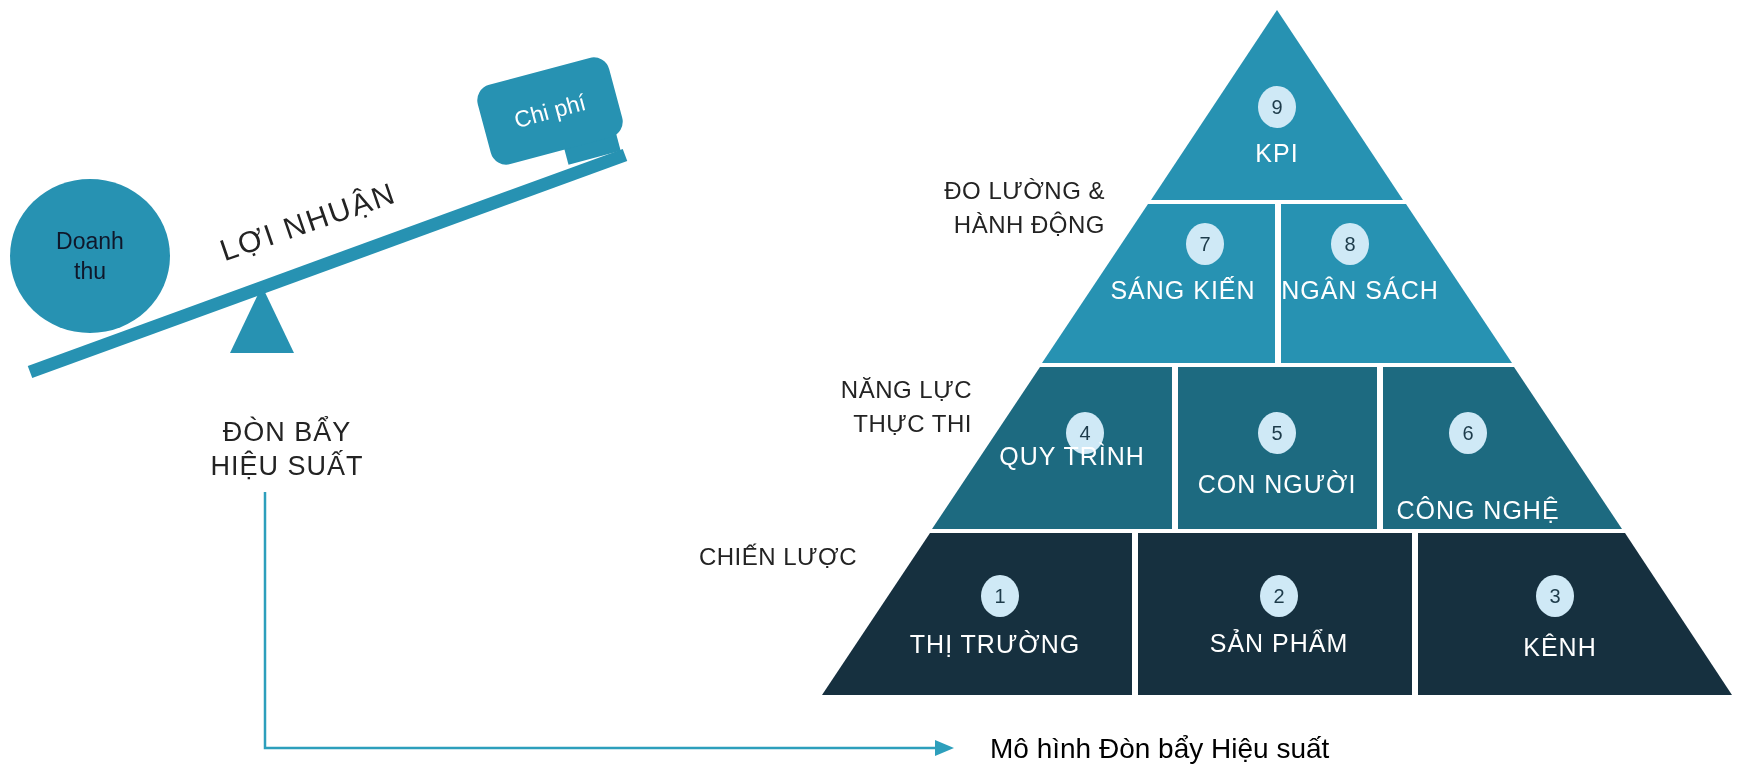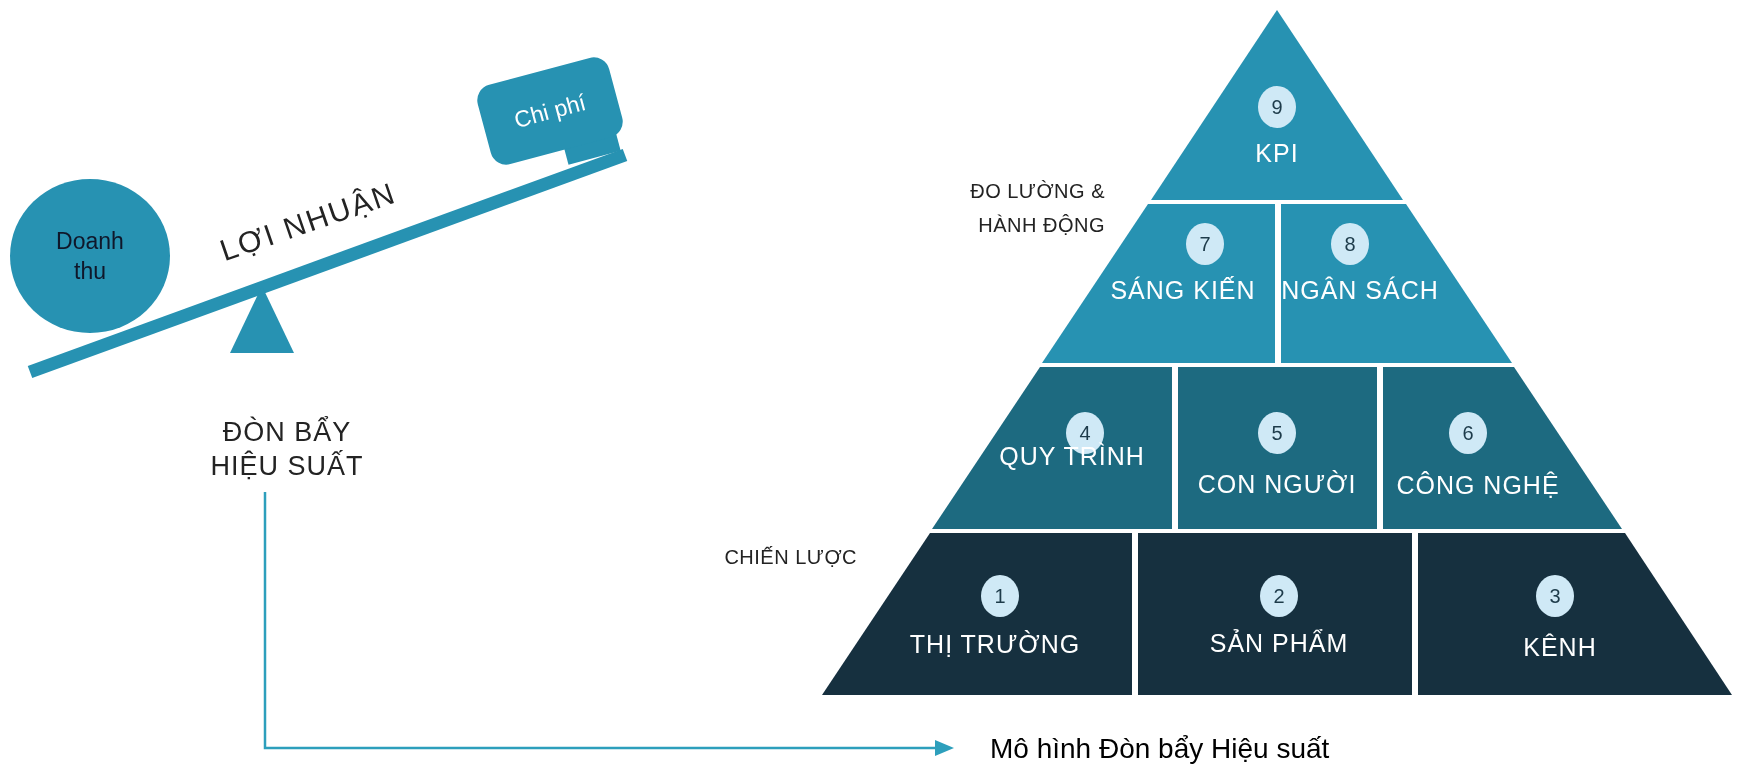--- a/index.html
+++ b/index.html
@@ -24,21 +24,21 @@
   .profit-label{
     left:308px;top:222px;color:#232323;font-size:30px;letter-spacing:2px;
     transform:translate(-50%,-50%) rotate(-19deg);white-space:nowrap;
   }
   .fulcrum-label{
     left:287px;top:415px;transform:translateX(-50%);text-align:center;
     color:#232323;font-size:27px;line-height:34px;letter-spacing:1px;white-space:nowrap;
   }
   
   .side-label{
-    text-align:right;color:#232323;font-size:20px;line-height:34px;
+    text-align:right;color:#232323;font-size:24px;line-height:34px;
     letter-spacing:0.5px;white-space:nowrap;
   }
   
   .badge{
     width:38px;height:42px;border-radius:50%;background:#cfe9f6;color:#1d3b4a;
     display:flex;align-items:center;justify-content:center;font-size:20px;
     transform:translate(-50%,-50%);
   }
   .cell-label{
     color:#ffffff;font-size:25px;letter-spacing:1px;white-space:nowrap;
@@ -91,20 +91,24 @@
 
   <div class="abs fulcrum-label">
     <div>ĐÒN BẨY</div>
     <div>HIỆU SUẤT</div>
   </div>
 
   <div class="abs side-label" style="right:644px;top:174px;">
     <div>ĐO LƯỜNG &amp;</div>
     <div>HÀNH ĐỘNG</div>
   </div>
+  <div class="abs side-label" style="right:777px;top:373px;">
+    <div>NĂNG LỰC</div>
+    <div>THỰC THI</div>
+  </div>
   <div class="abs side-label" style="right:892px;top:540px;">
     <div>CHIẾN LƯỢC</div>
   </div>
 
   <div class="abs badge" style="left:1277px;top:107px;">
     <span>9</span>
   </div>
   <div class="abs cell-label" style="left:1277px;top:153px;">KPI</div>
 
   <div class="abs badge" style="left:1205px;top:244px;">
@@ -123,21 +127,21 @@
   <div class="abs cell-label" style="left:1072px;top:456px;">QUY TRÌNH</div>
 
   <div class="abs badge" style="left:1277px;top:433px;">
     <span>5</span>
   </div>
   <div class="abs cell-label" style="left:1277px;top:484px;">CON NGƯỜI</div>
 
   <div class="abs badge" style="left:1468px;top:433px;">
     <span>6</span>
   </div>
-  <div class="abs cell-label" style="left:1478px;top:485px;">CÔNG NGHỆ</div>
+  <div class="abs cell-label" style="left:1478px;top:510px;">CÔNG NGHỆ</div>
 
   <div class="abs badge" style="left:1000px;top:596px;">
     <span>1</span>
   </div>
   <div class="abs cell-label" style="left:995px;top:644px;">THỊ TRƯỜNG</div>
 
   <div class="abs badge" style="left:1279px;top:596px;">
     <span>2</span>
   </div>
   <div class="abs cell-label" style="left:1279px;top:643px;">SẢN PHẨM</div>

